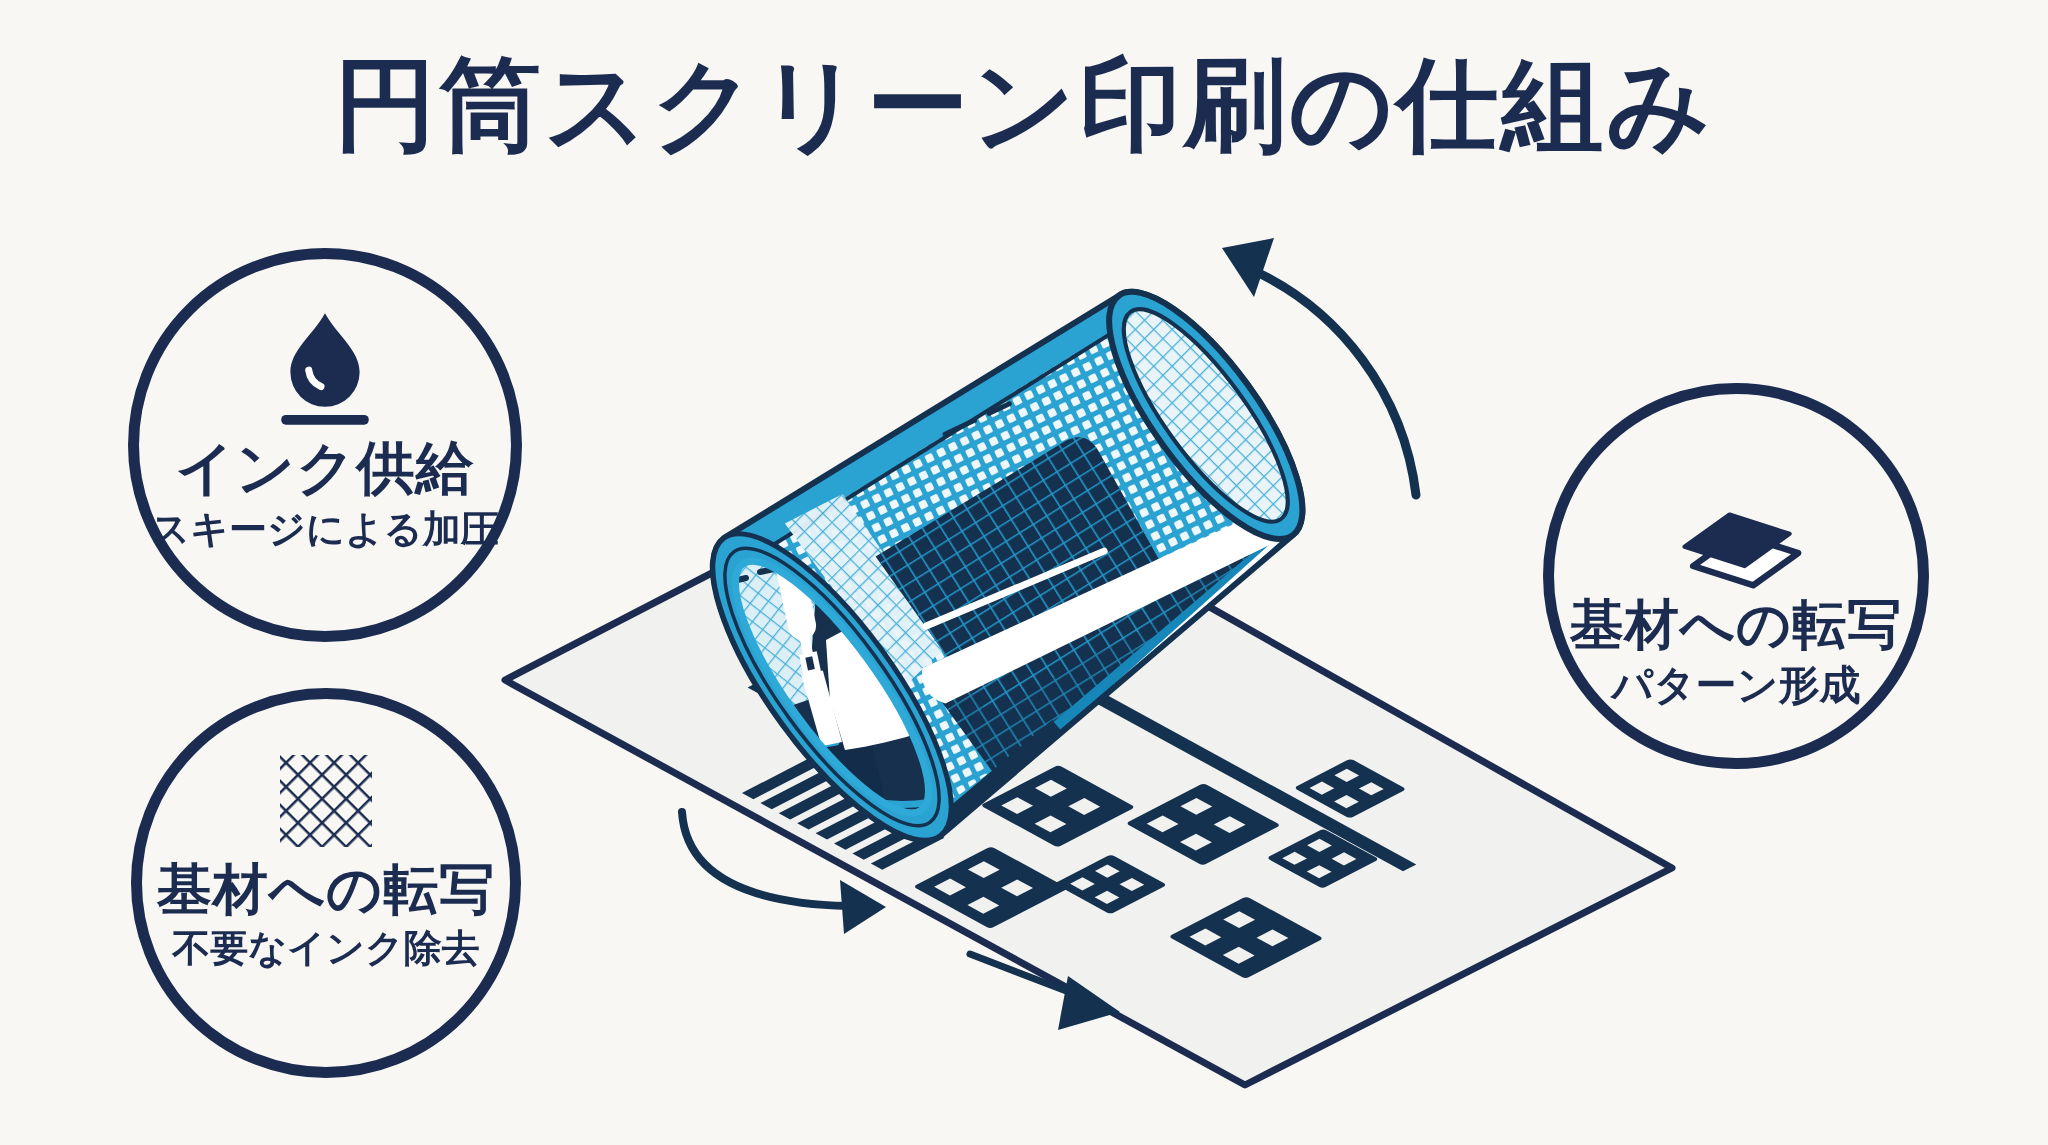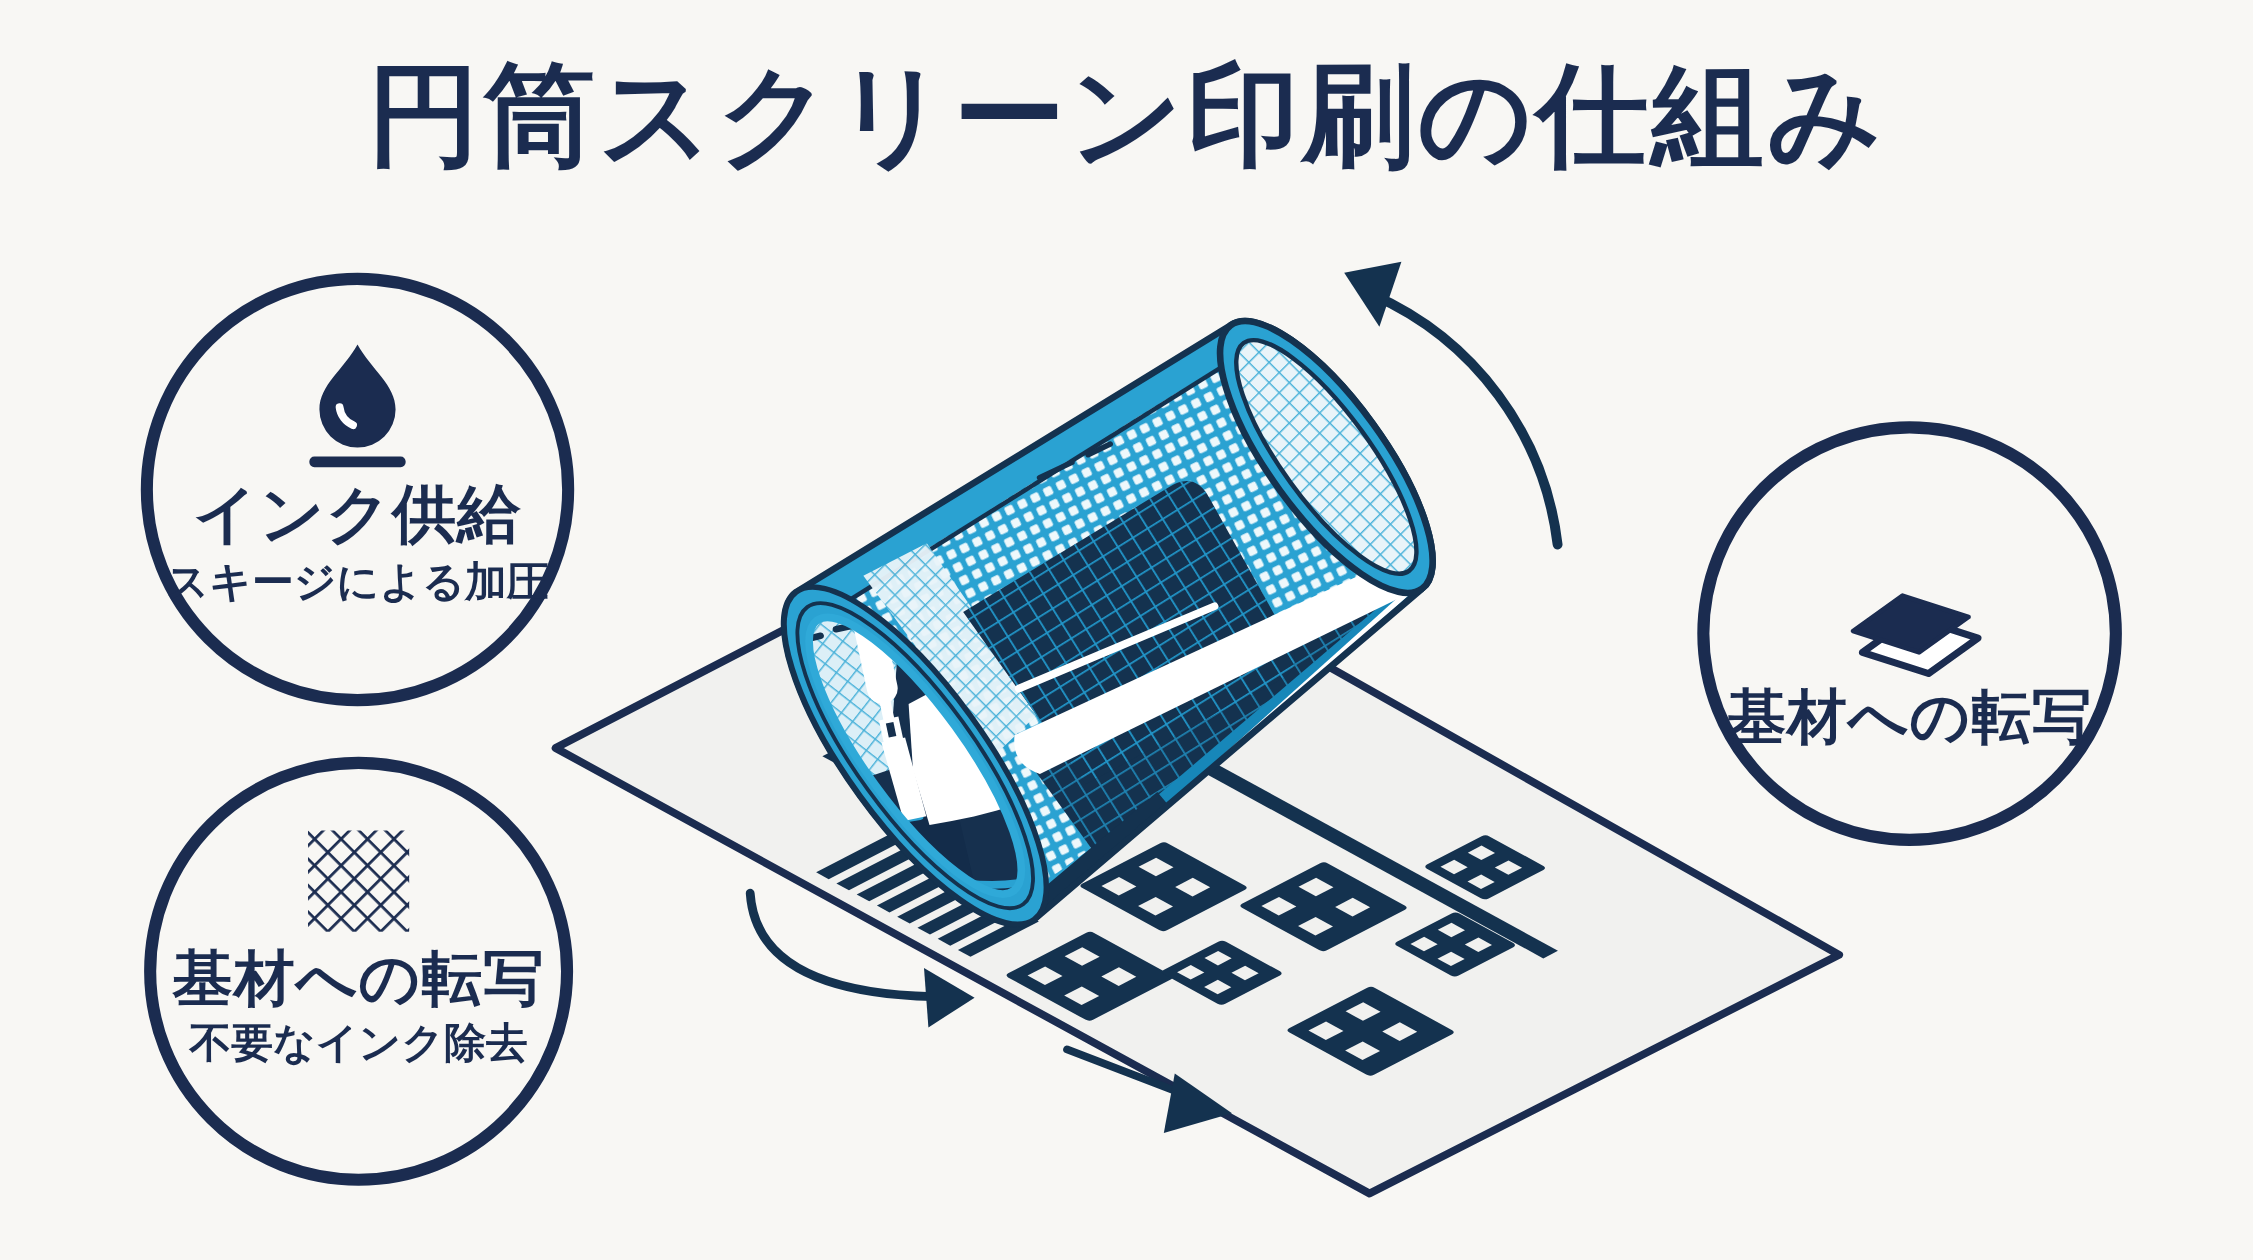--- a/index.html
+++ b/index.html
@@ -214,15 +214,16 @@
     <div class="step-title">基材への転写</div>
     <div class="step-sub">不要なインク除去</div>
   </div>
 
   <div class="step-circle c3">
     <svg class="step-icon" width="150" viewBox="-70 -42 140 92" xmlns="http://www.w3.org/2000/svg">
       <path d="M -48,10 L -6,-20 L 50,-2 L 8,28 Z" transform="translate(8,18)" fill="#ffffff" stroke="#1b2c50" stroke-width="6" stroke-linejoin="round"></path>
       <path d="M -48,10 L -6,-20 L 50,-2 L 8,28 Z" fill="#1b2c50" stroke="#1b2c50" stroke-width="4" stroke-linejoin="round"></path>
     </svg>
     <div class="step-title">基材への転写</div>
+    <div class="step-sub">パターン形成</div>
   </div>
 
 </div>
 
 </body></html>

